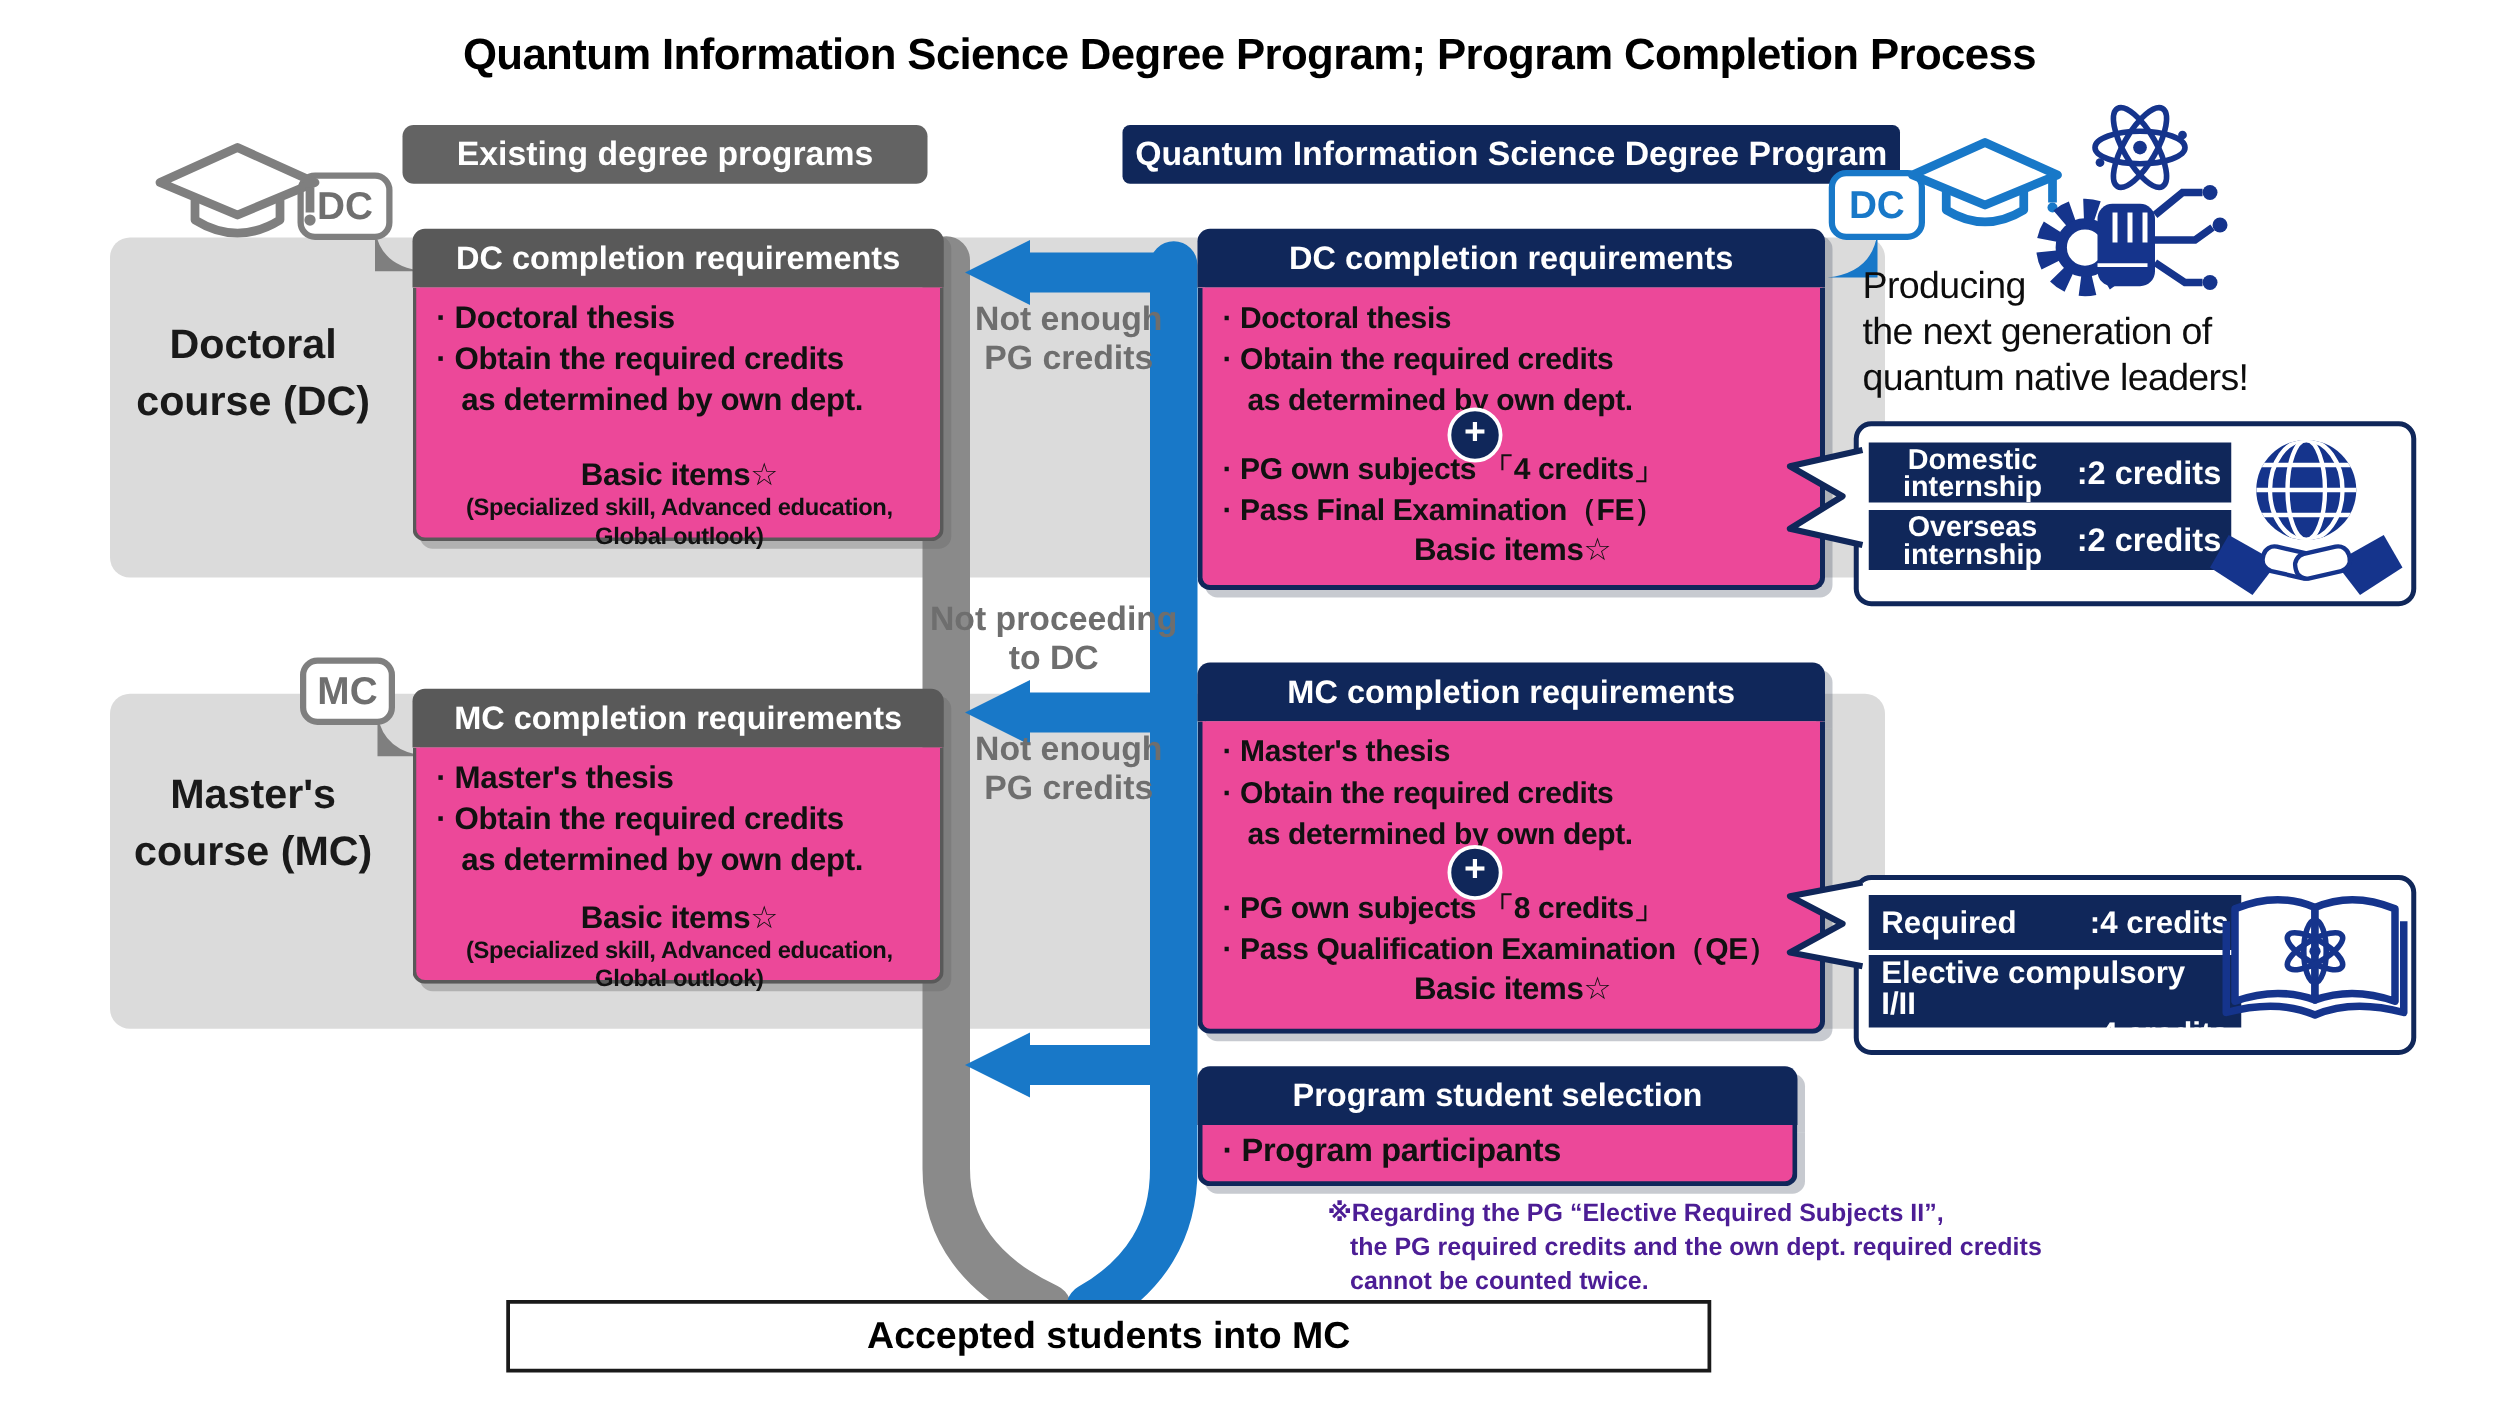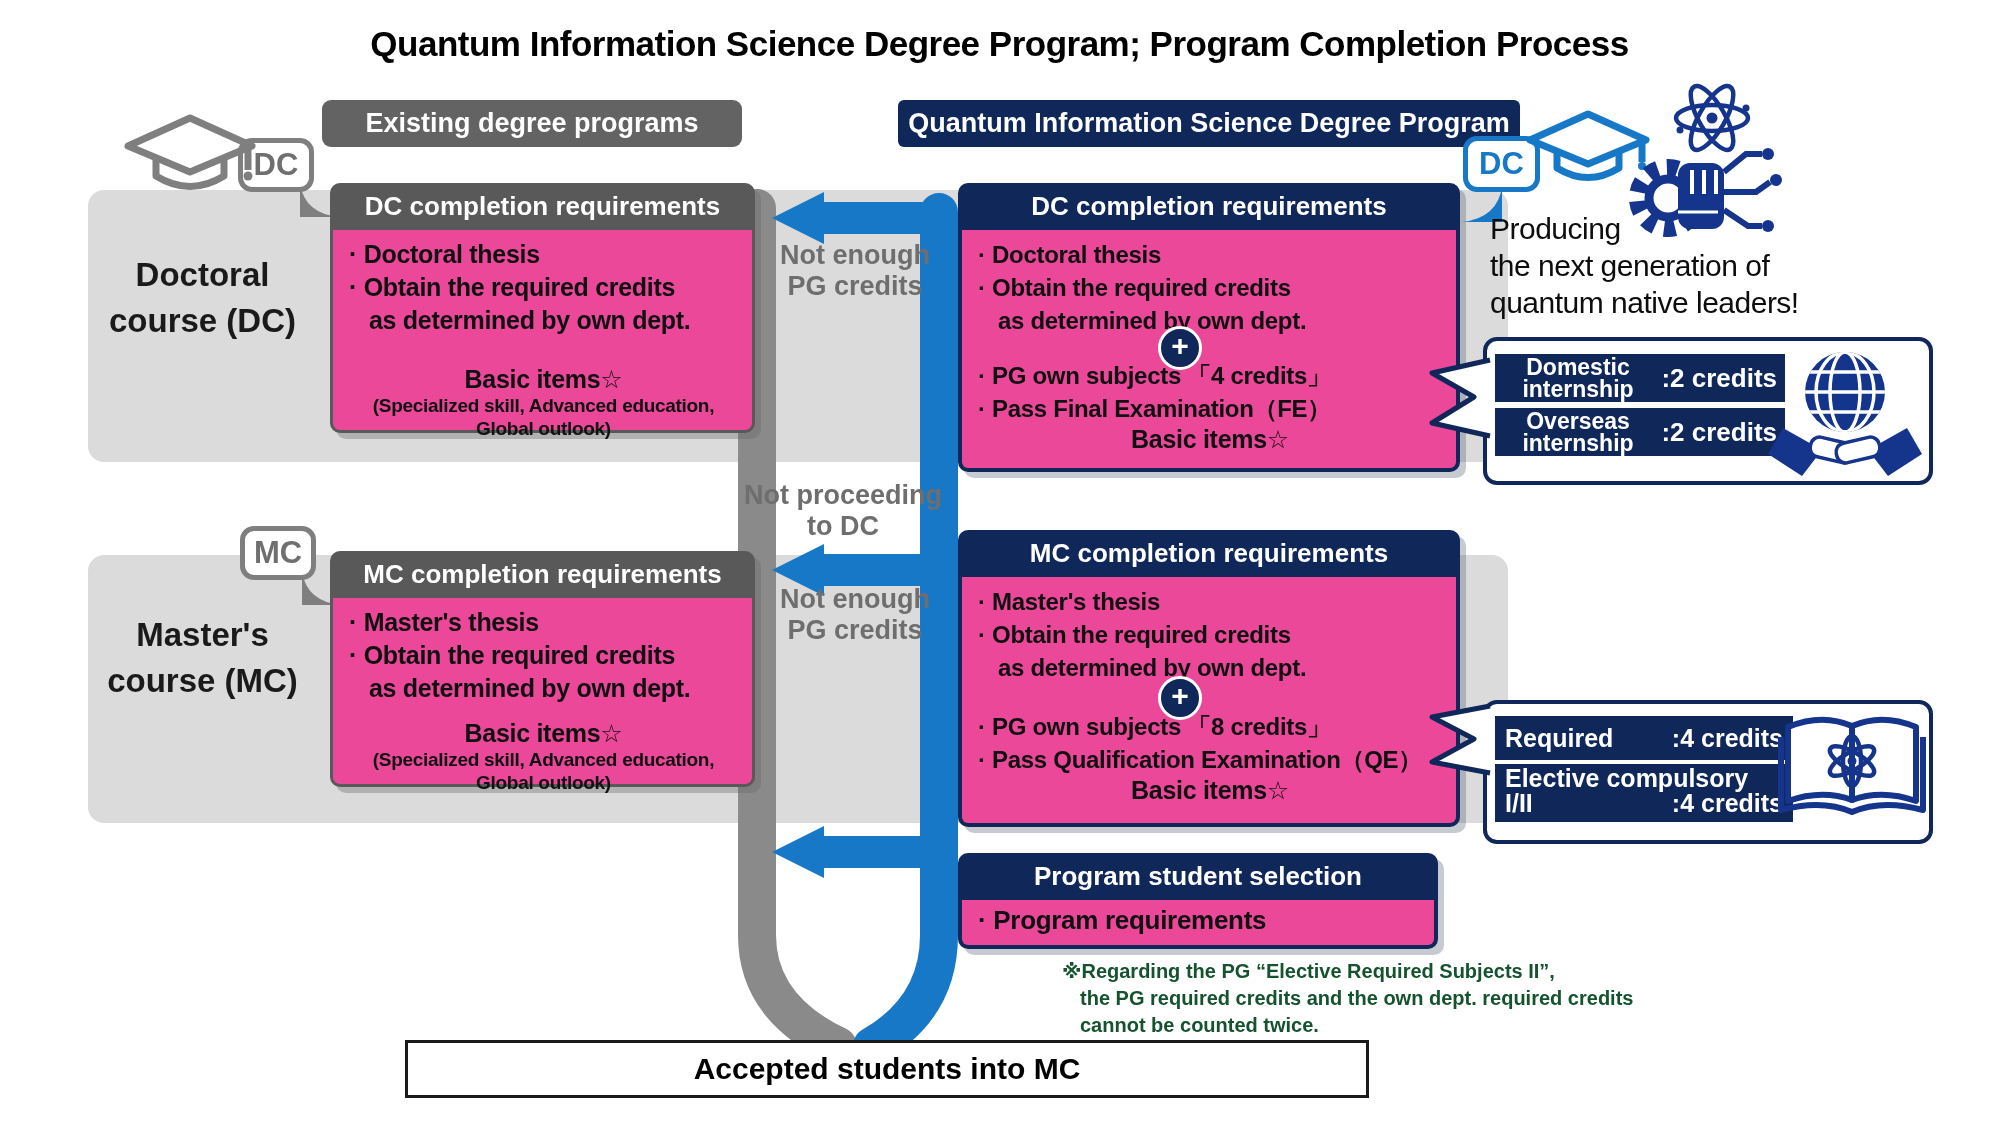--- a/index.html
+++ b/index.html
@@ -36,24 +36,24 @@
   .pill{position:absolute;background:#10275a;color:#fff;font-weight:bold;z-index:5;}
   .pill .plabel{display:inline-block;width:158px;text-align:center;font-size:23px;line-height:22px;vertical-align:middle;}
   .pill .pvalue{font-size:26px;}
   .pill-flex{display:flex;align-items:center;padding:0 8px 0 4px;}
   .pill-flex .pvalue{margin-left:auto;}
   .req-pill1{display:flex;align-items:center;padding:0 10px;}
   .req-pill1 .plabel1{font-size:25px;}
   .req-pill1 .pvalue{margin-left:auto;font-size:25px;}
   .req-pill2{padding:2px 10px;}
   .req-pill2 .pl1{font-size:25px;line-height:25px;margin:0;}
-  .req-pill2 .row2{display:flex;}
+  .req-pill2 .row2{display:flex;flex-direction:column;}
   .req-pill2 .pl2{font-size:25px;line-height:24px;}
   .req-pill2 .pvalue{margin-left:auto;font-size:25px;line-height:24px;}
-  .footnote{z-index:3;font-size:20px;font-weight:bold;color:#14532d;line-height:22px;}
+  .footnote{z-index:3;font-size:20px;font-weight:bold;color:#4c1d95;line-height:22px;}
   .footnote .fl{margin:0 0 5px 0;}
   .footnote .ind{padding-left:18px;}
   .bottom-box{background:#fff;border:3px solid #1a1a1a;z-index:5;text-align:center;font-size:30px;font-weight:bold;color:#000;}
   svg.layer{position:absolute;left:0;top:0;pointer-events:none;}
   #tracks{z-index:2;}
   #icons{z-index:6;}
 </style>
 </head>
 <body>
 
@@ -139,21 +139,21 @@
       <p class="item" style="margin-top:26px;">· PG own subjects 「8 credits」</p>
       <p class="item">· Pass Qualification Examination（QE）</p>
       <p class="basic">Basic items☆</p>
     </div>
   </div>
   <div class="abs plus-circle" style="left:1158px;top:676px;">+</div>
 
   <div class="abs card navy-card" style="left:958px;top:853px;width:480px;">
     <div class="chead">Program student selection</div>
     <div class="cbody" style="height:34px;padding-top:5px;">
-      <p class="item" style="font-size:26px;line-height:30px;">· Program requirements</p>
+      <p class="item" style="font-size:26px;line-height:30px;">· Program participants</p>
     </div>
   </div>
 
   <div class="abs flow-label" style="left:770px;top:240px;width:170px;">Not enough PG credits</div>
   <div class="abs flow-label" style="left:728px;top:480px;width:230px;">Not proceeding to DC</div>
   <div class="abs flow-label" style="left:770px;top:584px;width:170px;">Not enough PG credits</div>
 
   <div class="abs tagline" style="left:1490px;top:210px;width:440px;">
     <div>Producing</div>
     <div>the next generation of</div>

